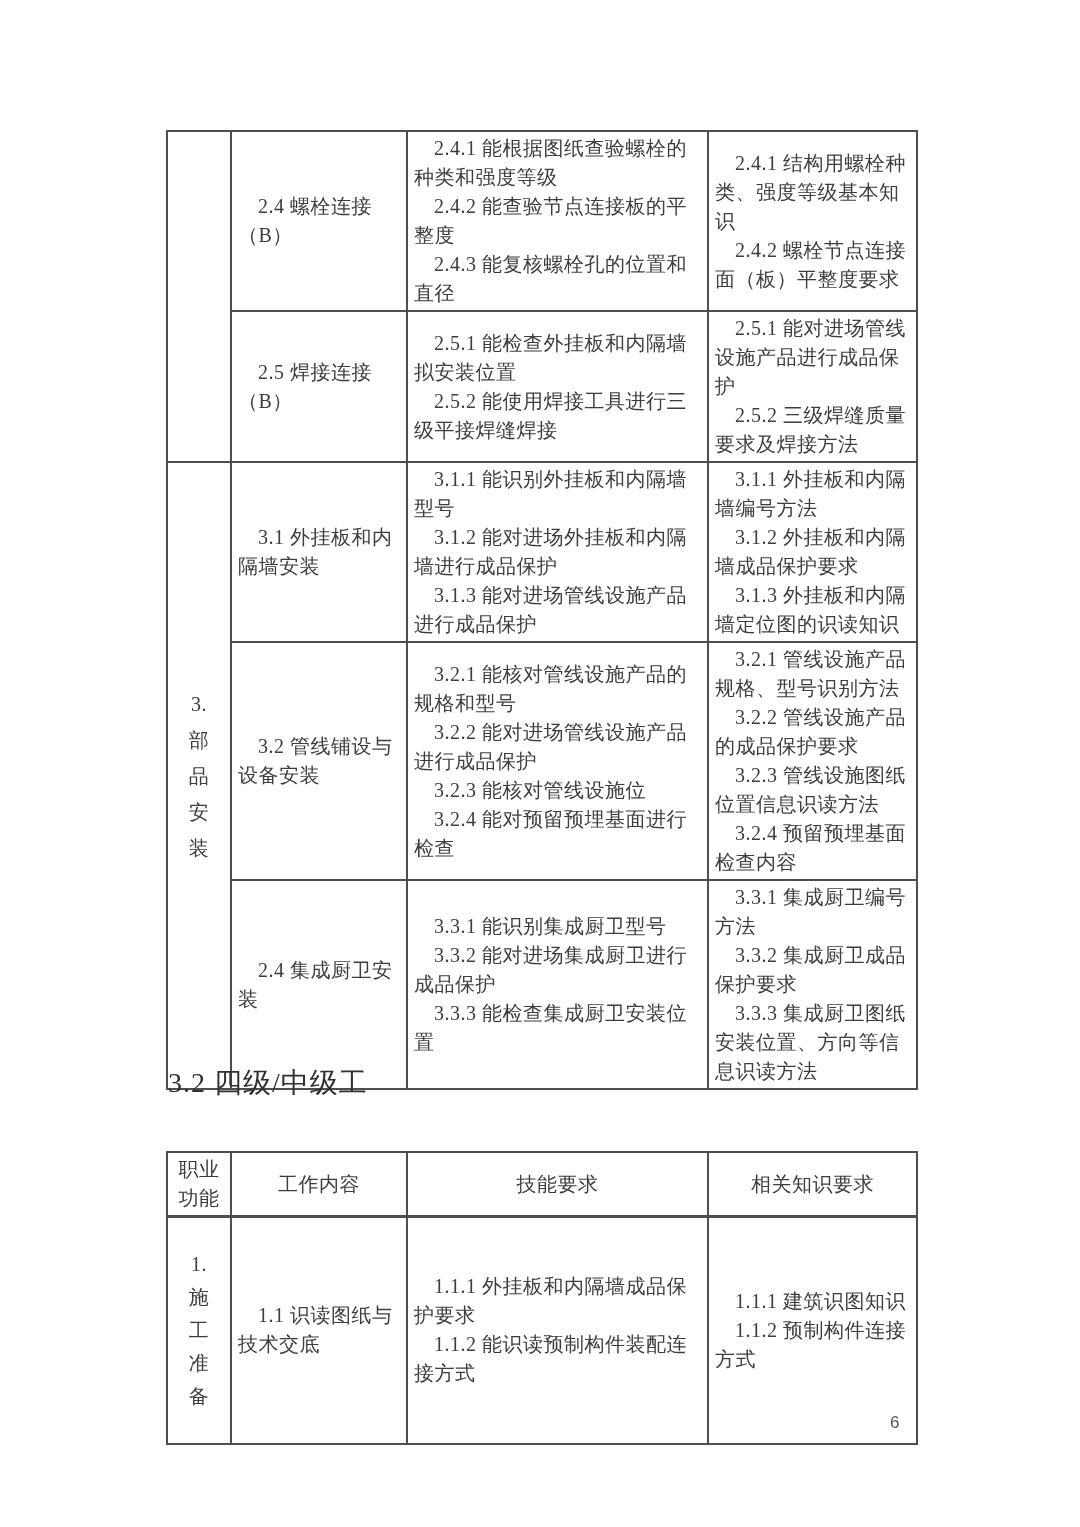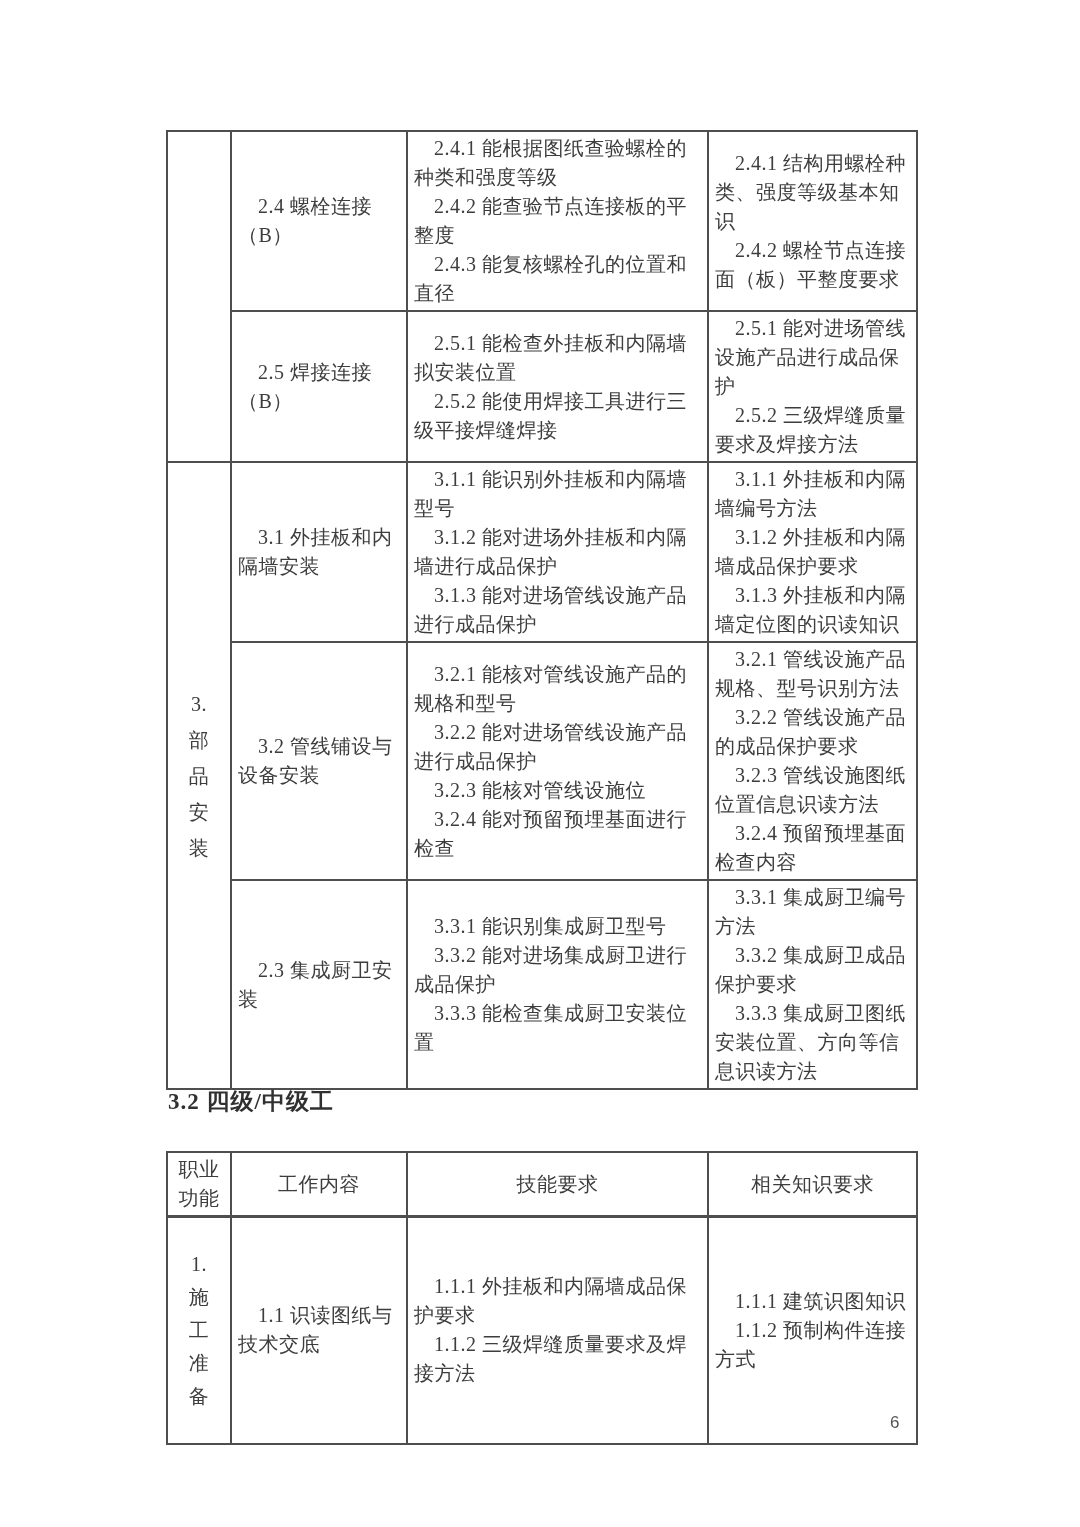--- a/index.html
+++ b/index.html
@@ -42,23 +42,23 @@
   .t2 .r-11 { height:227px; }
   .t2 .r-head th { text-align:center; border-bottom:3px solid #4e4e4e; }
 
   .tbl p { margin:0; text-indent:1em; text-align:left; }
   td.func { text-align:center; padding:2px 2px; }
   .vstack div { text-align:center; line-height:36px; text-indent:0; }
   .t2 .vstack div { line-height:33px; }
 
   .section-heading {
     position:absolute;
-    left:168px; top:1086px;
-    font-size:23px;
-    font-weight:bold;
+    left:168px; top:1064px;
+    font-size:28px;
+    font-weight:normal;
     color:#303030;
     letter-spacing:1px;
   }
   .page-number {
     position:absolute;
     left:890px; top:1413px;
     font-size:17px;
     color:#555555;
     font-family:"Liberation Sans","DejaVu Sans",sans-serif;
   }
@@ -140,21 +140,21 @@
       </td>
       <td>
         <p>3.2.1 管线设施产品规格、型号识别方法</p>
         <p>3.2.2 管线设施产品的成品保护要求</p>
         <p>3.2.3 管线设施图纸位置信息识读方法</p>
         <p>3.2.4 预留预埋基面检查内容</p>
       </td>
     </tr>
     <tr class="r-33">
       <td>
-        <p>2.3 集成厨卫安装</p>
+        <p>2.4 集成厨卫安装</p>
       </td>
       <td>
         <p>3.3.1 能识别集成厨卫型号</p>
         <p>3.3.2 能对进场集成厨卫进行成品保护</p>
         <p>3.3.3 能检查集成厨卫安装位置</p>
       </td>
       <td>
         <p>3.3.1 集成厨卫编号方法</p>
         <p>3.3.2 集成厨卫成品保护要求</p>
         <p>3.3.3 集成厨卫图纸安装位置、方向等信息识读方法</p>
@@ -187,21 +187,21 @@
           <div>工</div>
           <div>准</div>
           <div>备</div>
         </div>
       </td>
       <td>
         <p>1.1 识读图纸与技术交底</p>
       </td>
       <td>
         <p>1.1.1 外挂板和内隔墙成品保护要求</p>
-        <p>1.1.2 三级焊缝质量要求及焊接方法</p>
+        <p>1.1.2 能识读预制构件装配连接方式</p>
       </td>
       <td>
         <p>1.1.1 建筑识图知识</p>
         <p>1.1.2 预制构件连接方式</p>
       </td>
     </tr>
   </tbody>
     </table>
 
   <div class="page-number">6</div>

